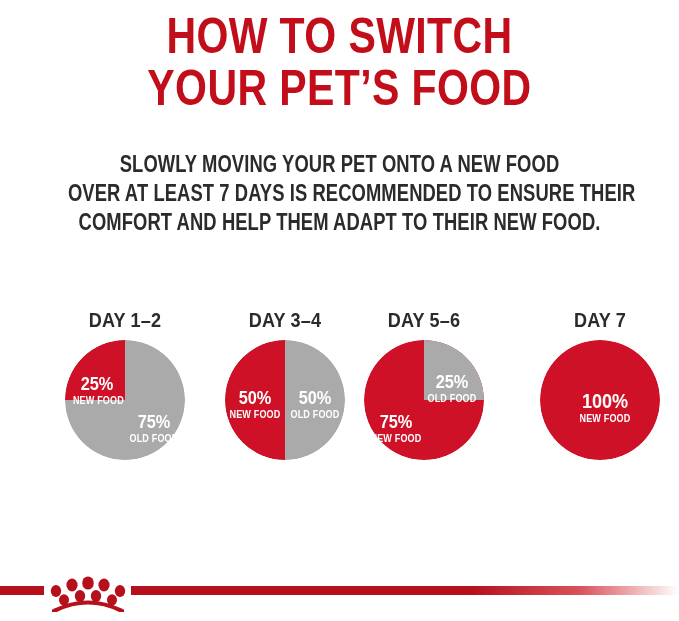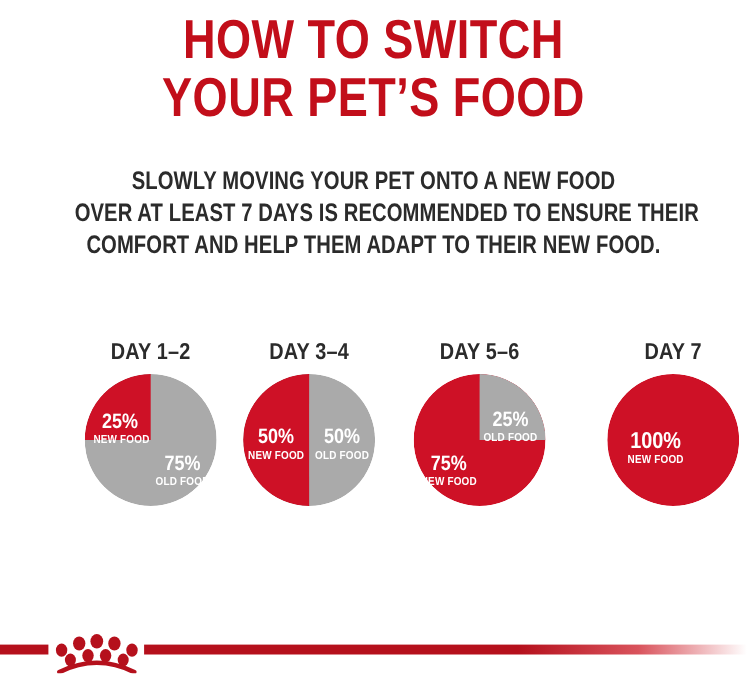--- a/index.html
+++ b/index.html
@@ -57,30 +57,29 @@
     white-space: nowrap;
   }
 
   
   .pie-row {
     position: absolute;
     top: 308px;
     left: 0;
     width: 630px;
     height: 180px;
-    margin-left: 12px;
   }
   .pie-cell {
     position: absolute;
     top: 0;
     width: 160px;
     height: 180px;
   }
   .pie-cell.c0 { left: 45px; }
-  .pie-cell.c1 { left: 189px; }
+  .pie-cell.c1 { left: 205px; }
   .pie-cell.c2 { left: 344px; }
   .pie-cell.c3 { left: 520px; }
 
   .day-label {
     position: absolute;
     top: 0;
     left: 0;
     width: 160px;
     text-align: center;
     color: #2B2B2B;
@@ -230,21 +229,21 @@
     </div>
   </div>
 
   <div class="pie-cell c3">
     <div class="day-label">DAY 7</div>
     <div class="pie">
       <svg width="120" height="120" viewBox="0 0 120 120">
         <circle cx="60" cy="60" r="60" fill="#CE1126"></circle>
       </svg>
     </div>
-    <div class="pie-label big" style="left:24px; top:82px; width:80px;">
+    <div class="pie-label big" style="left:45px; top:82px; width:80px;">
       <span class="pct">100%</span>
       <span class="kind">NEW FOOD</span>
     </div>
   </div>
 
 </div>
 
 <div class="footer">
   <div class="bar-left"></div>
   <div class="bar-right"></div>

